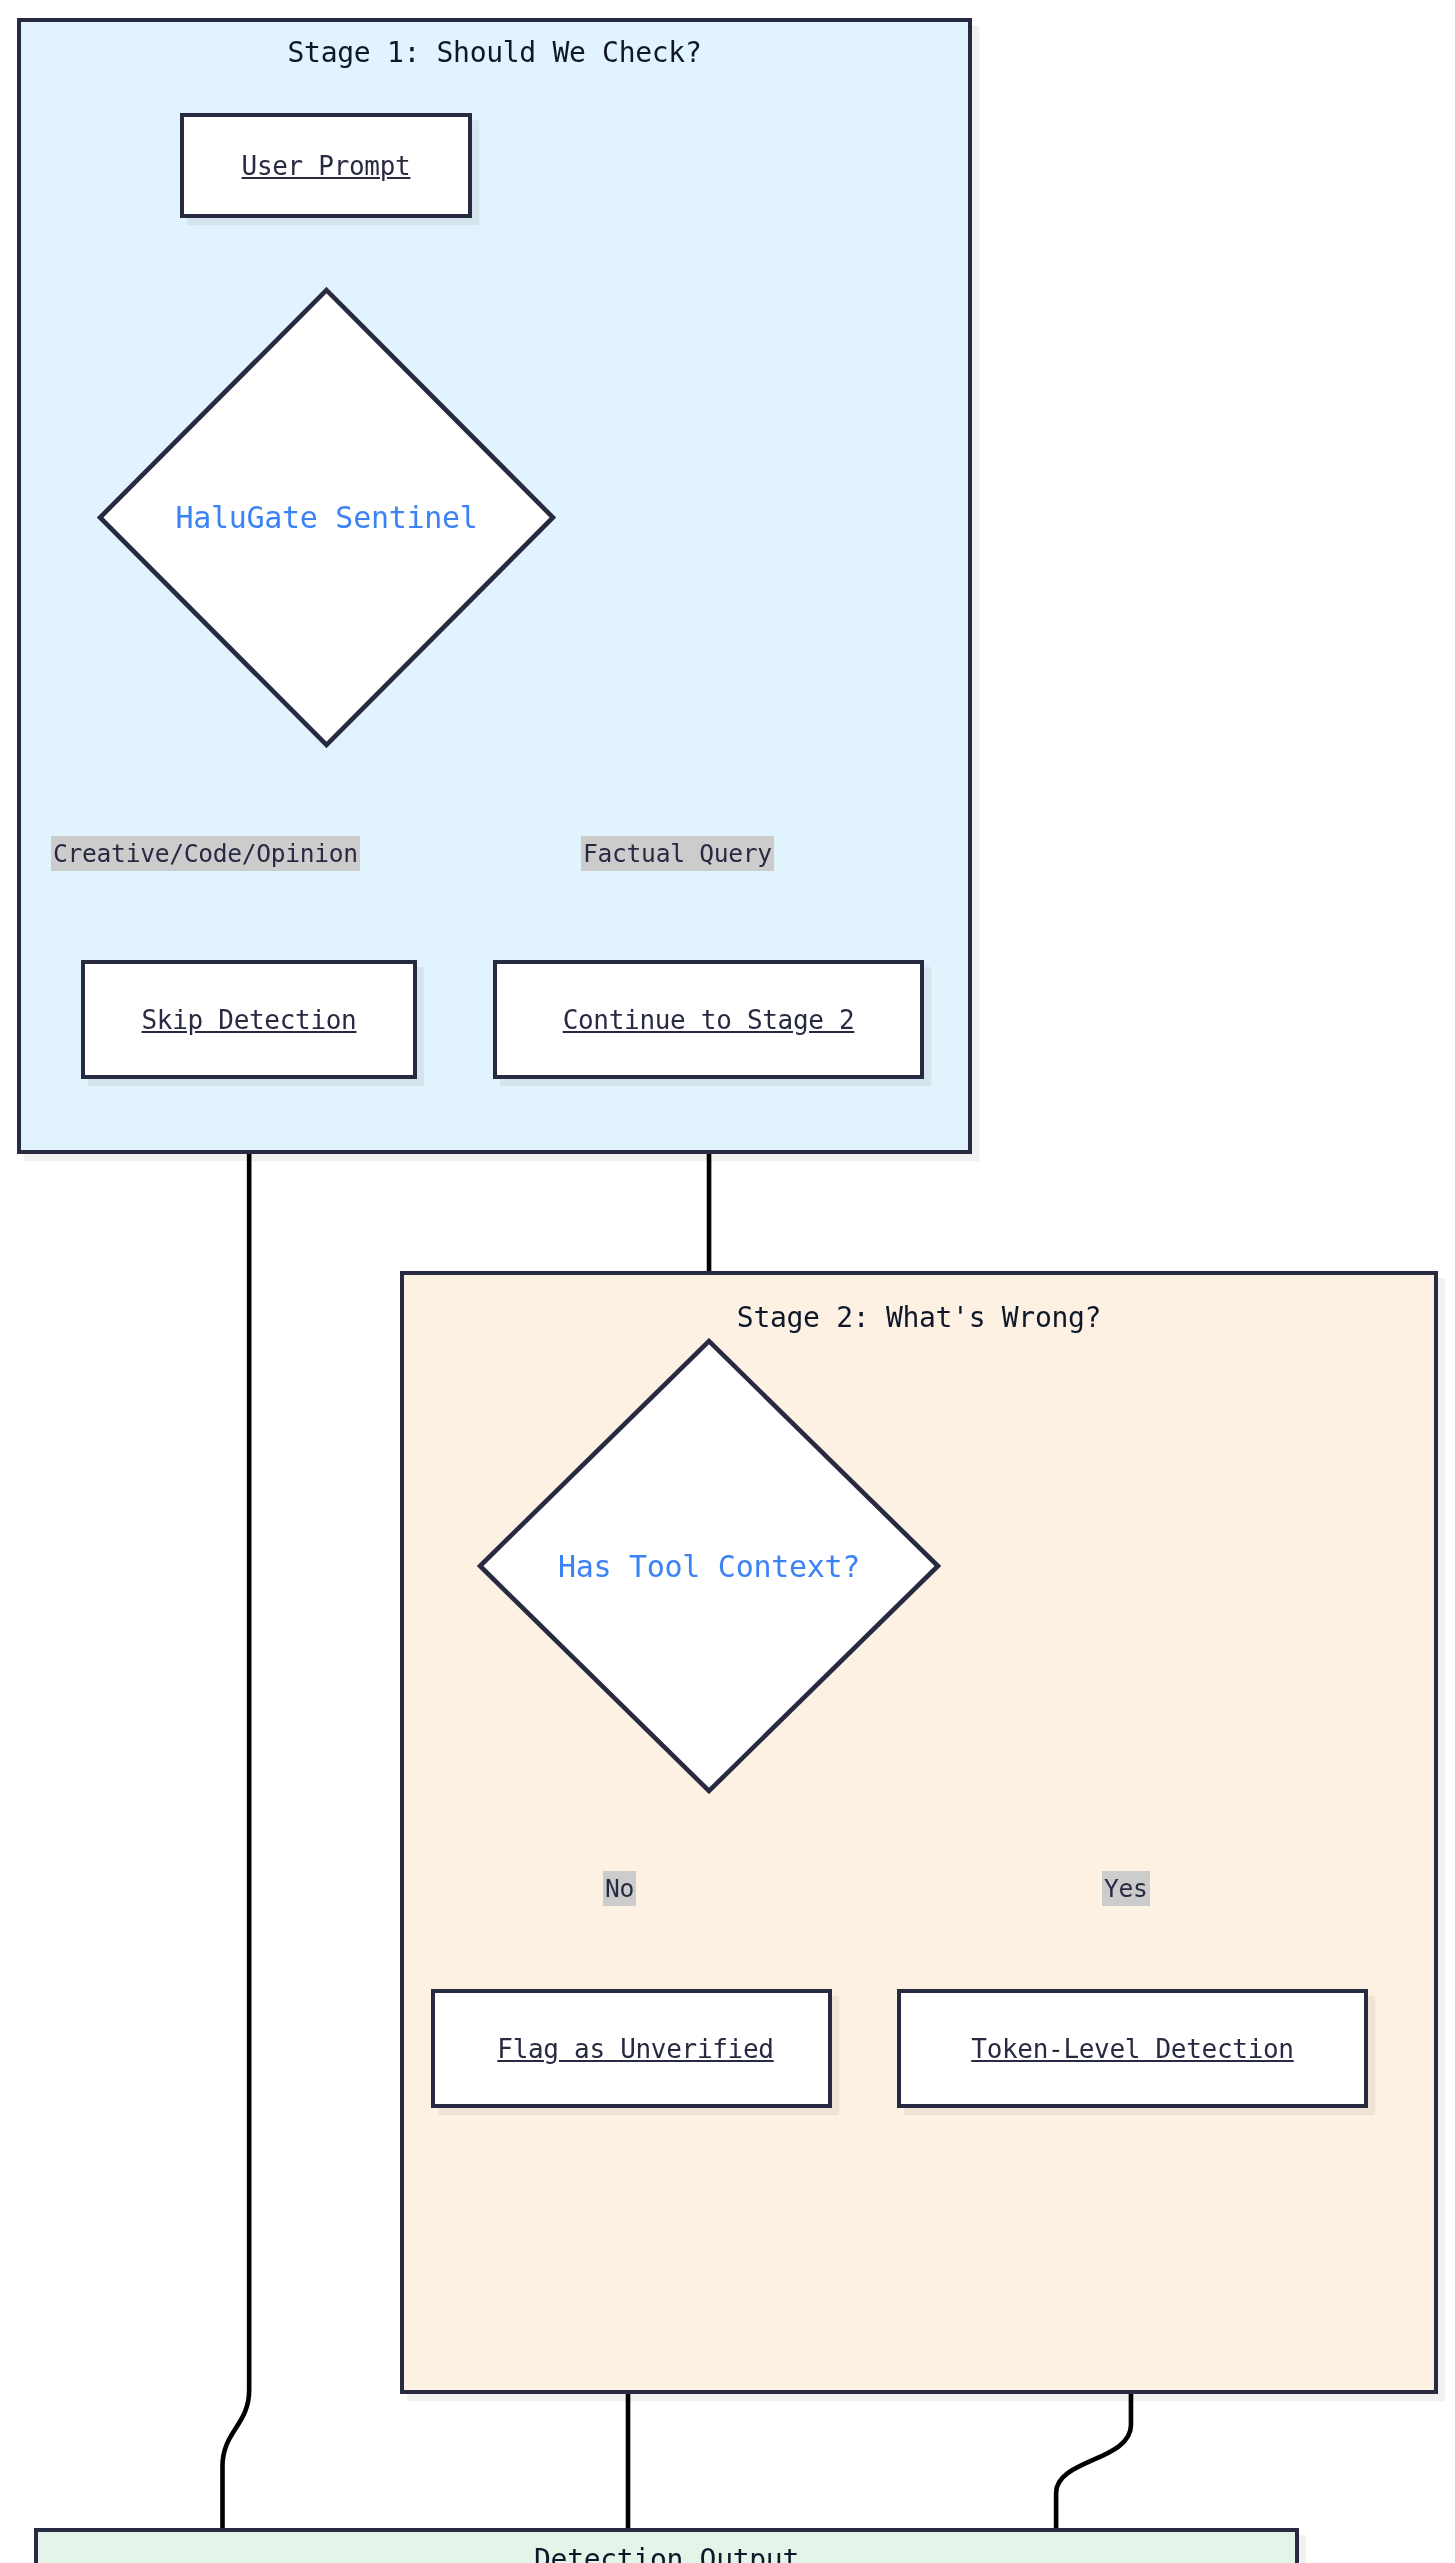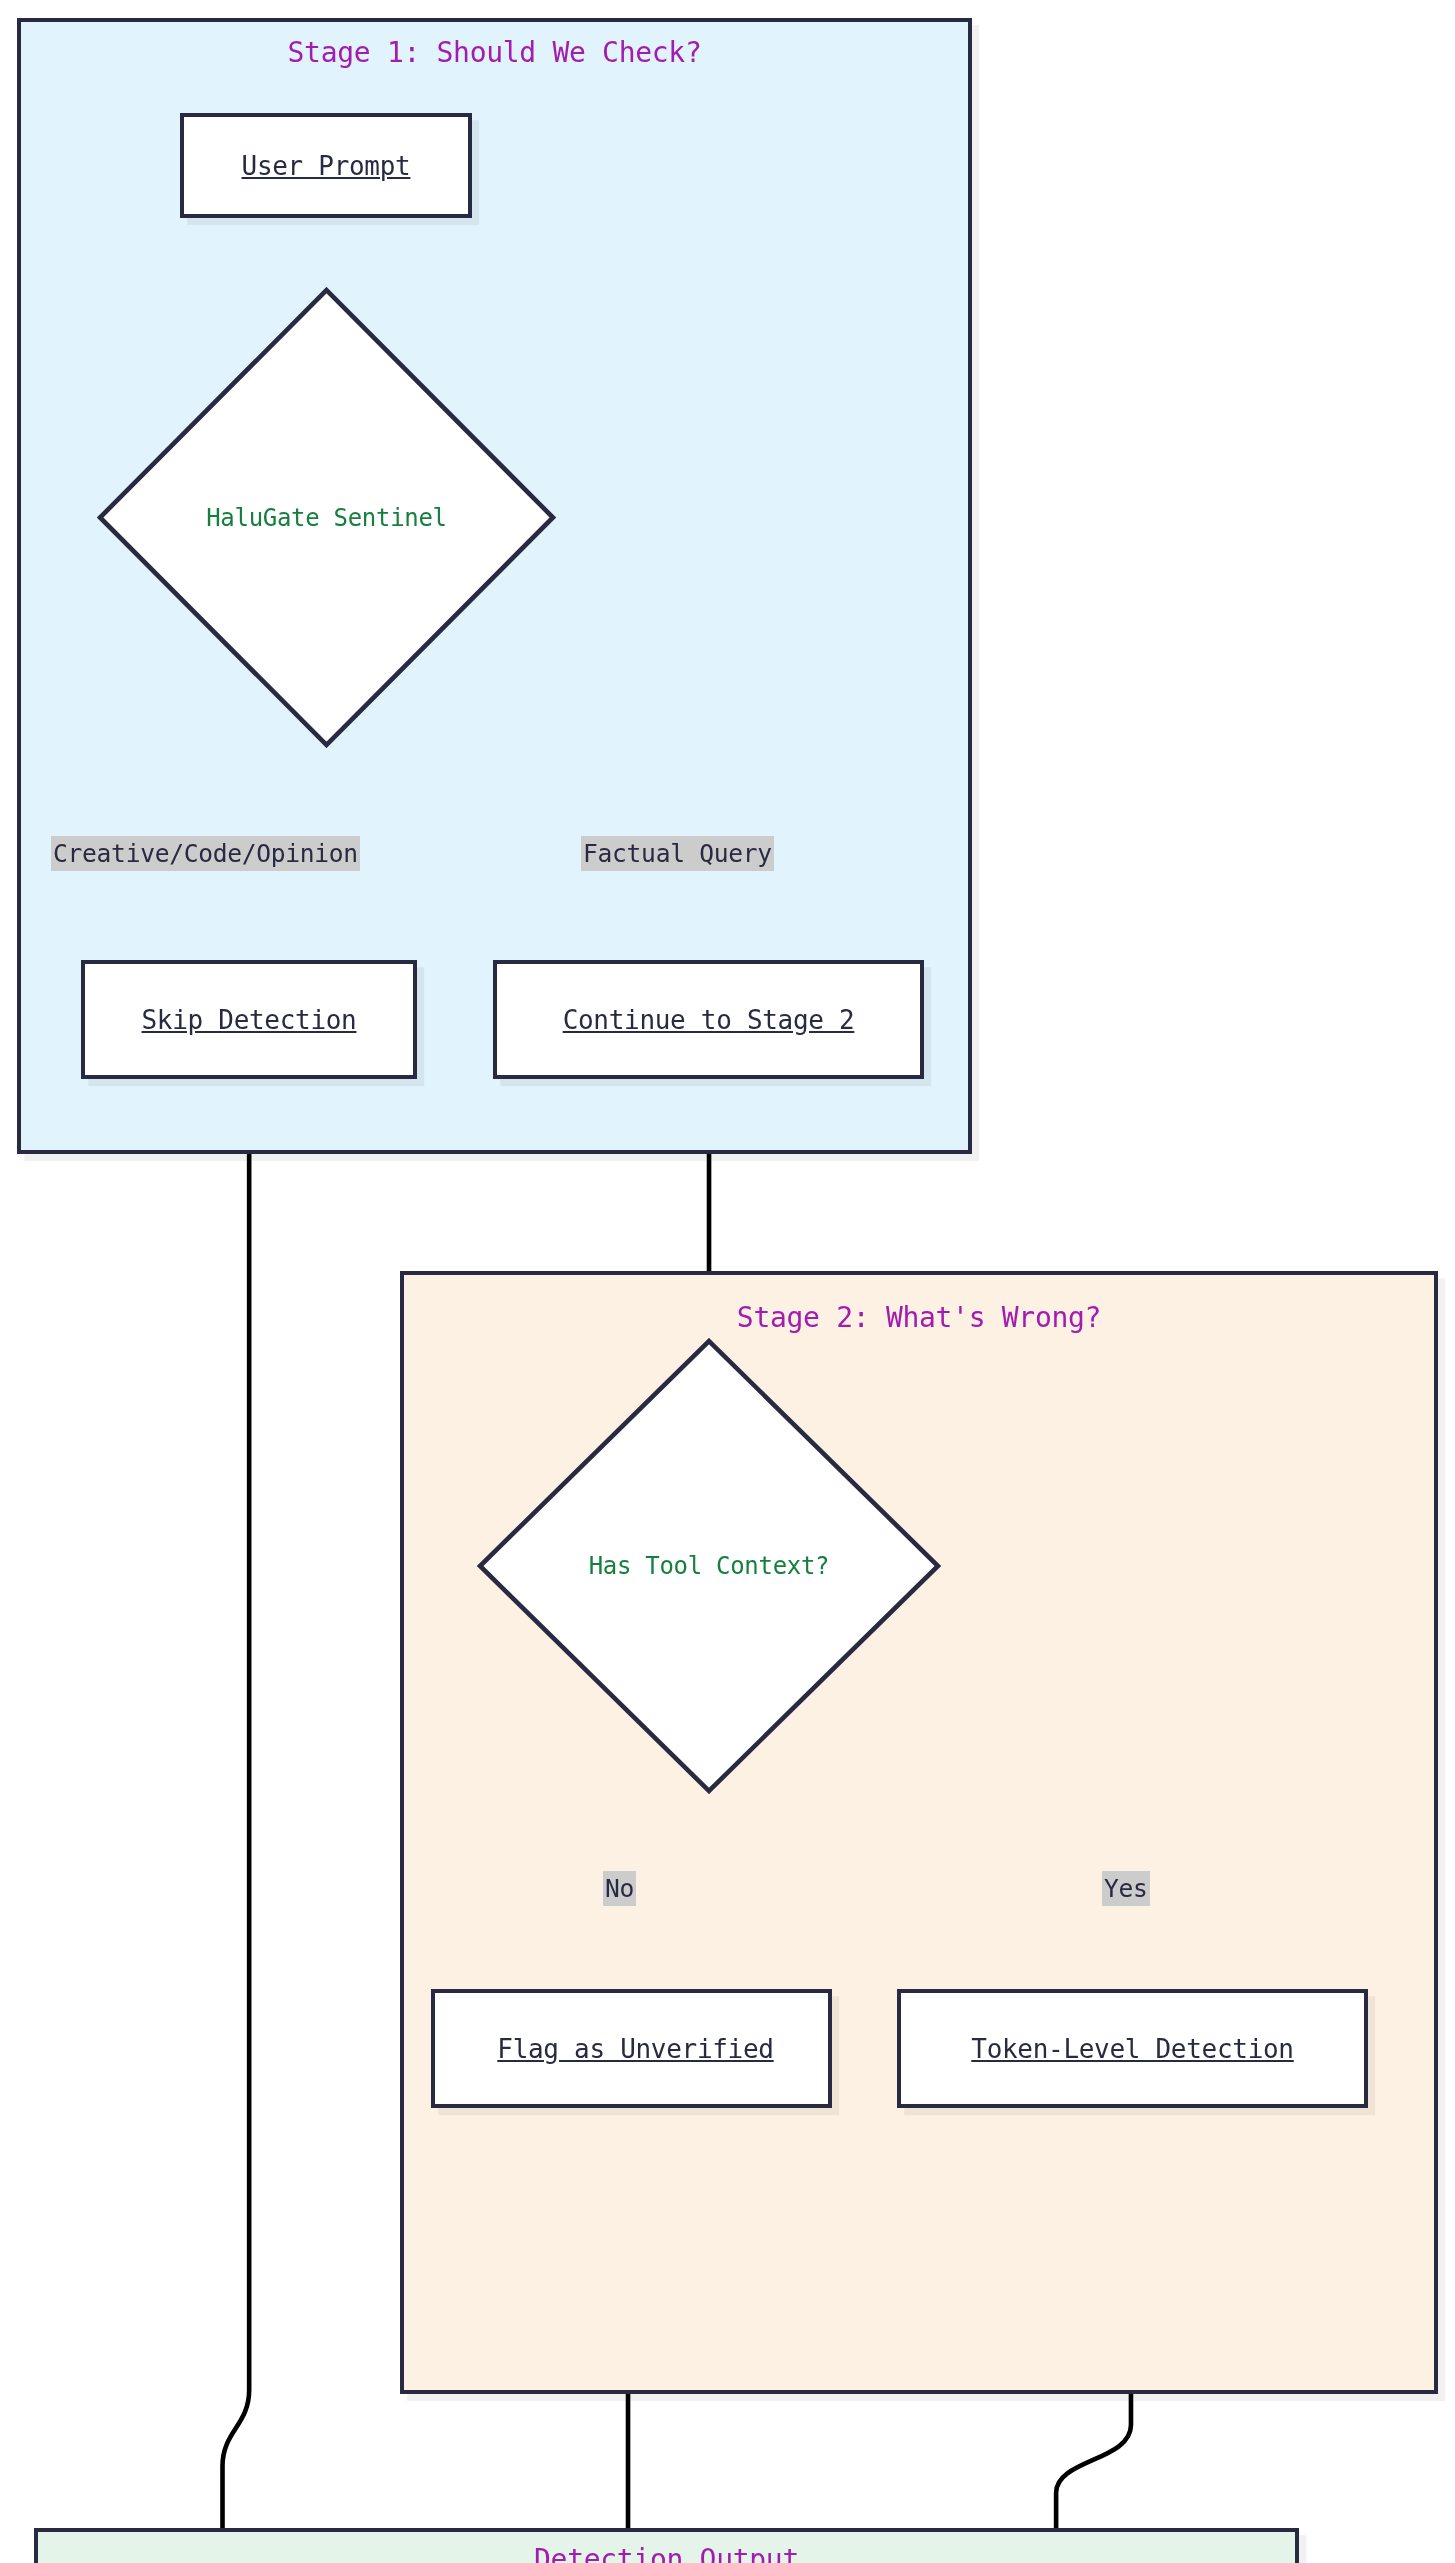--- a/index.html
+++ b/index.html
@@ -29,21 +29,21 @@
     box-sizing: border-box;
     border: 4.1px solid #282a42;
     box-shadow: 7.2px 7.2px 0 0 rgba(0,0,0,0.055);
   }
   .cluster-title {
     position: absolute;
     left: 0;
     right: 0;
     text-align: center;
     font-size: 28px;
-    color: #a21caf;
+    color: #0f172a;
     letter-spacing: -0.3px;
     white-space: nowrap;
   }
   #cluster-stage1 {
     left: 17px; top: 18px;
     width: 955px; height: 1136px;
     background: #e1f3fc;
   }
   #cluster-stage2 {
     left: 400px; top: 1271px;
@@ -80,22 +80,22 @@
     justify-content: center;
   }
   .decision .dshape {
     position: absolute;
     top: 0; left: 0;
     width: 100%; height: 100%;
   }
   .decision .dlabel {
     position: relative;
     z-index: 2;
-    color: #15803d;
-    font-size: 24px;
+    color: #3b82f6;
+    font-size: 30px;
     letter-spacing: -0.3px;
     white-space: nowrap;
   }
   
   .edge-label {
     position: absolute;
     background: #cccccc;
     color: #282a42;
     font-size: 24.6px;
     line-height: 1.18;

